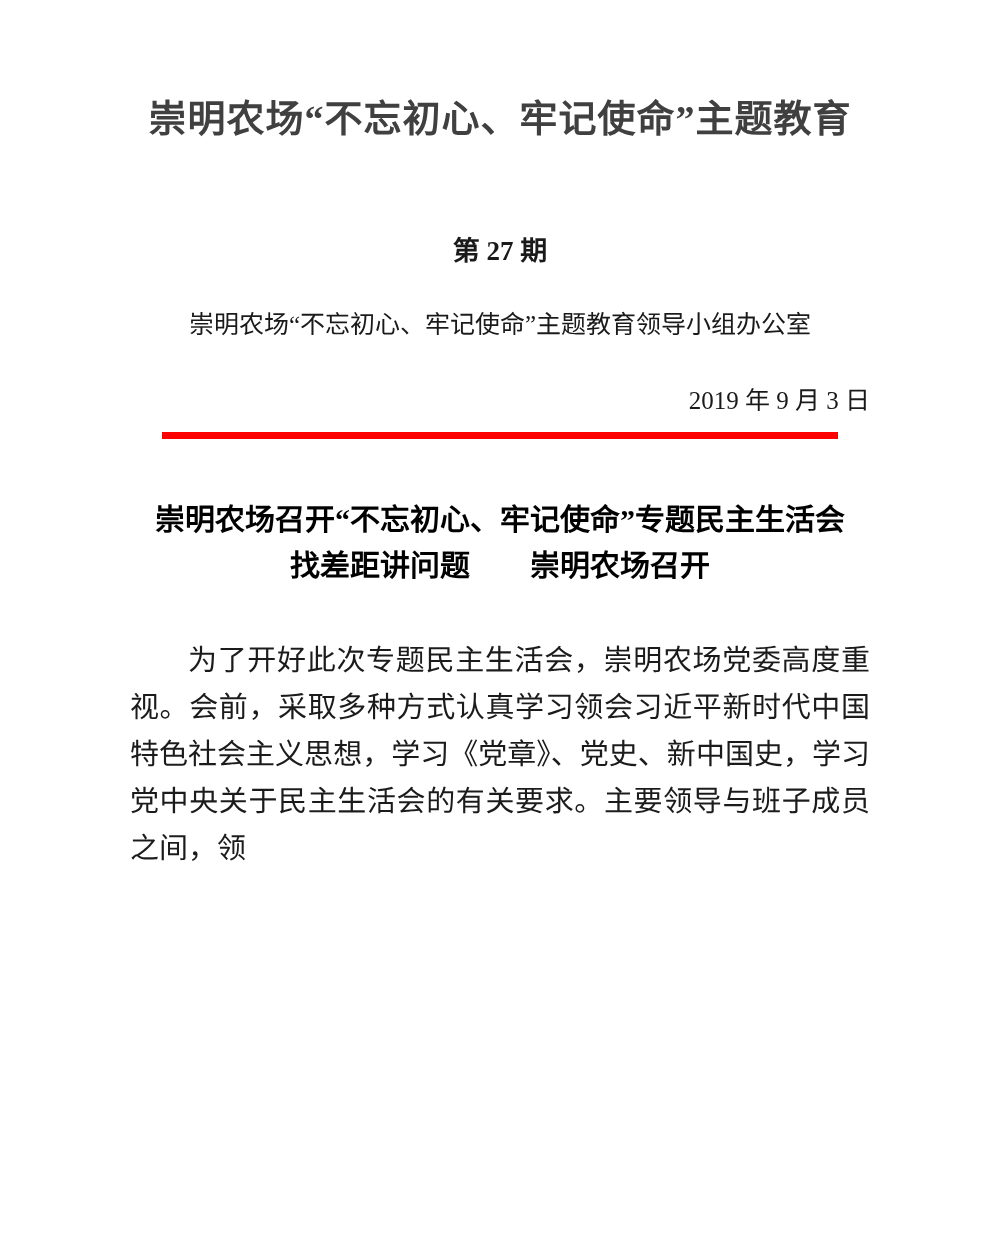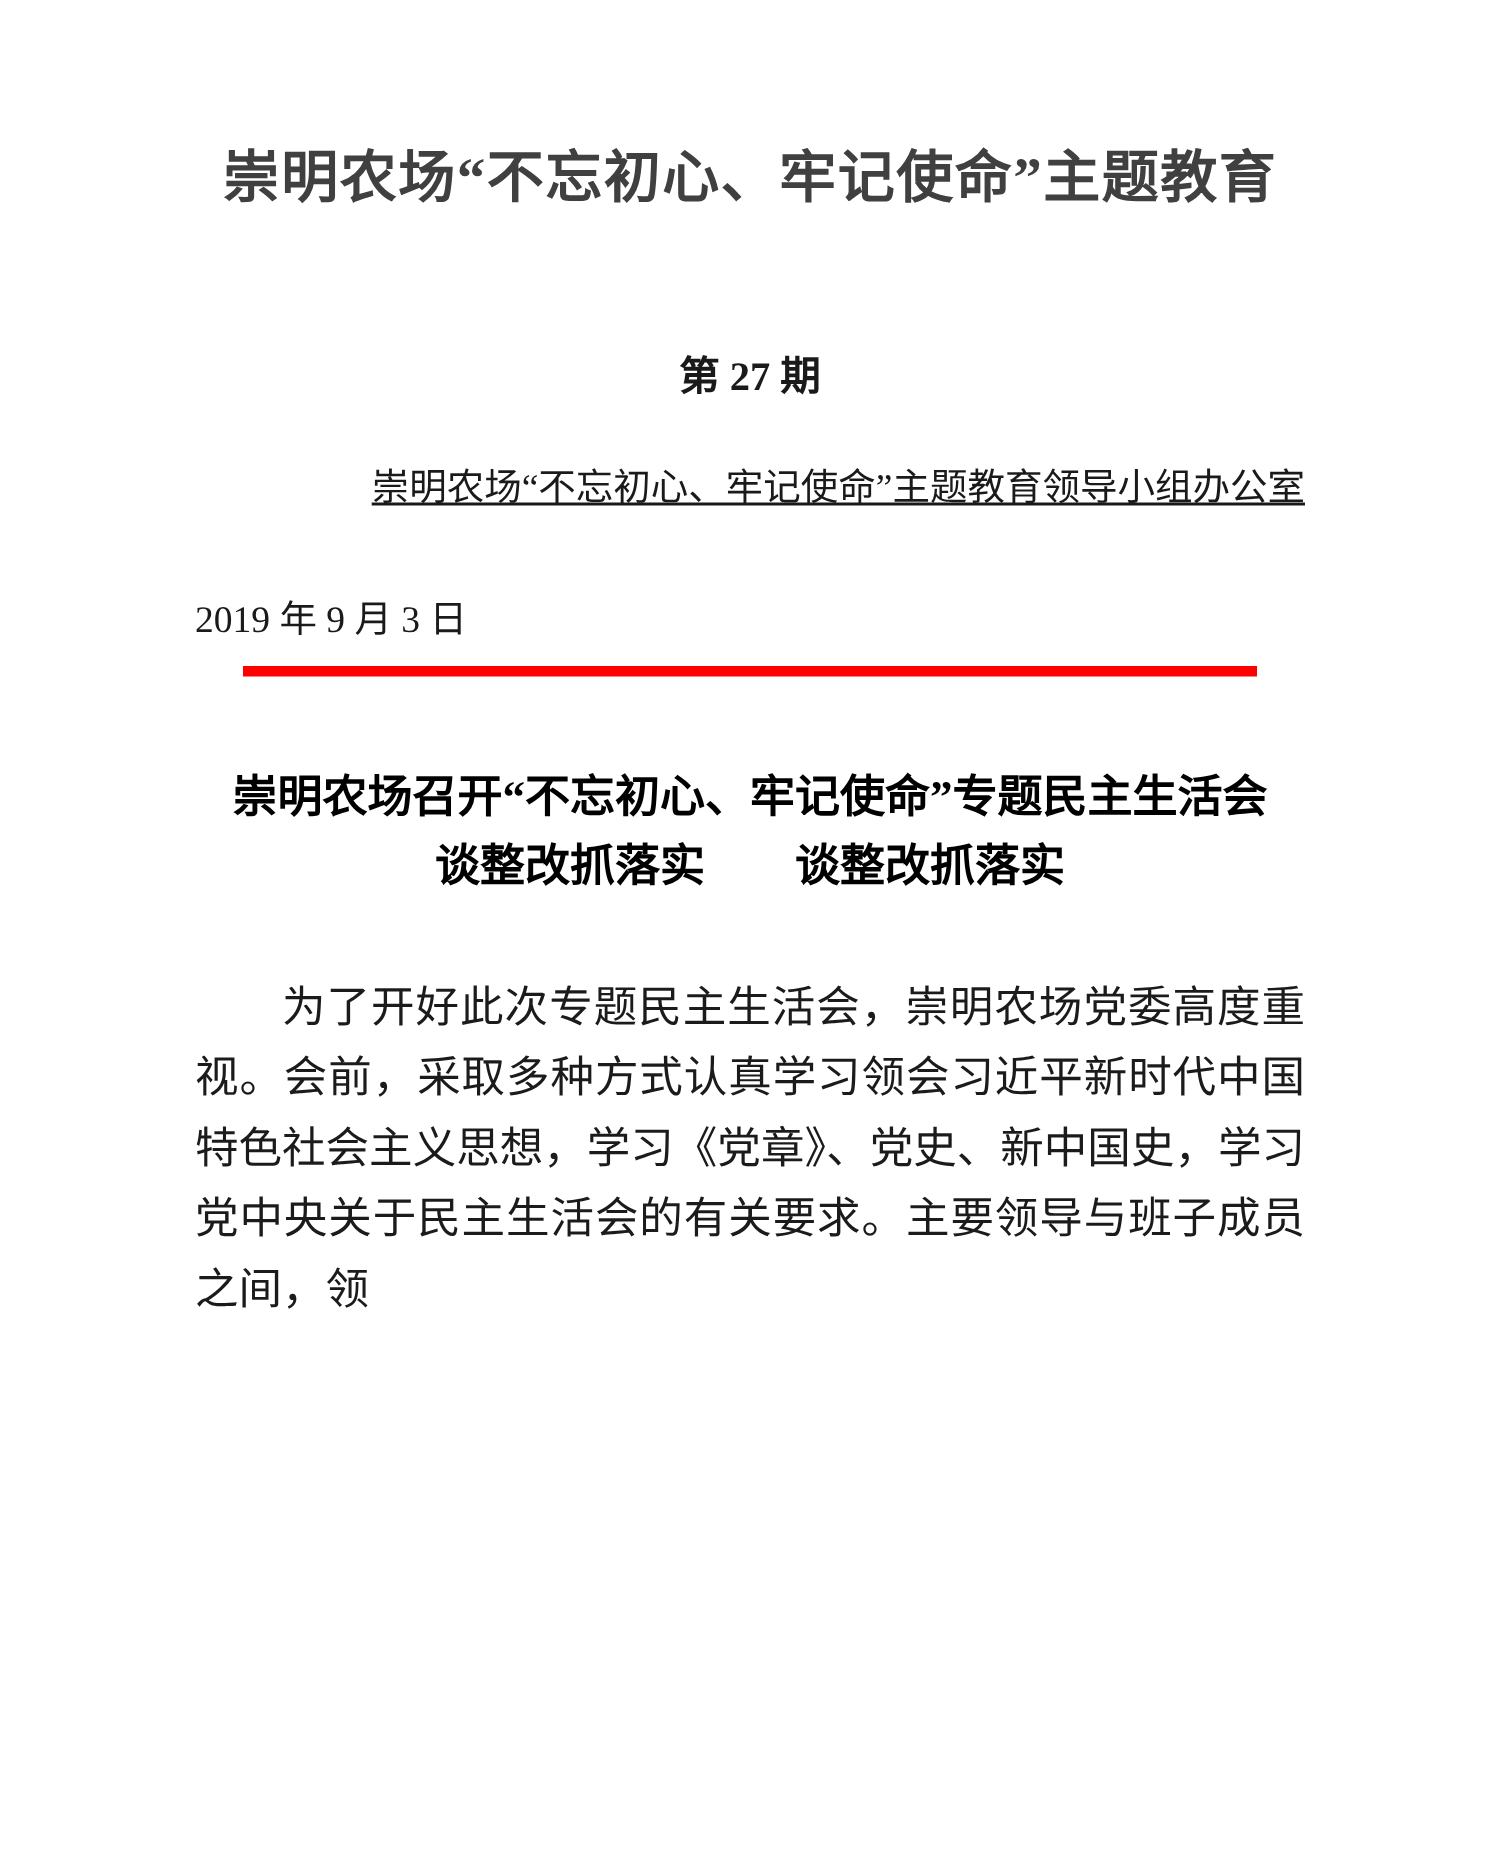--- a/index.html
+++ b/index.html
@@ -32,28 +32,27 @@
   }
   .issue {
     margin-top: 76px;
     text-align: center;
     font-size: 27px;
     color: #1a1a1a;
     font-weight: bold;
   }
   .office {
     margin-top: 36px;
-    text-align: right;
+    text-align: center;
     font-size: 25px;
     color: #1a1a1a;
-    text-decoration: underline;
   }
   .pubdate {
-    margin-top: 52px;
-    text-align: left;
+    margin-top: 40px;
+    text-align: right;
     font-size: 25px;
     color: #1a1a1a;
   }
   .red-rule {
     width: 676px;
     height: 7px;
     margin: 16px auto 0 auto;
     background: #fe0000;
     border: none;
   }
@@ -89,20 +88,20 @@
   <div class="issue">第 27 期</div>
 
   <div class="office">崇明农场“不忘初心、牢记使命”主题教育领导小组办公室</div>
 
   <div class="pubdate">2019 年 9 月 3 日</div>
 
   <div class="red-rule"></div>
 
   <div class="headline">
     <div>崇明农场召开“不忘初心、牢记使命”专题民主生活会</div>
-    <div>谈整改抓落实　　谈整改抓落实</div>
+    <div>找差距讲问题　　崇明农场召开</div>
   </div>
 
   <div class="article-body">
     <p>为了开好此次专题民主生活会，崇明农场党委高度重视。会前，采取多种方式认真学习领会习近平新时代中国特色社会主义思想，学习《党章》、党史、新中国史，学习党中央关于民主生活会的有关要求。主要领导与班子成员之间，领</p>
   </div>
 
 </div>
 
 </body></html>

